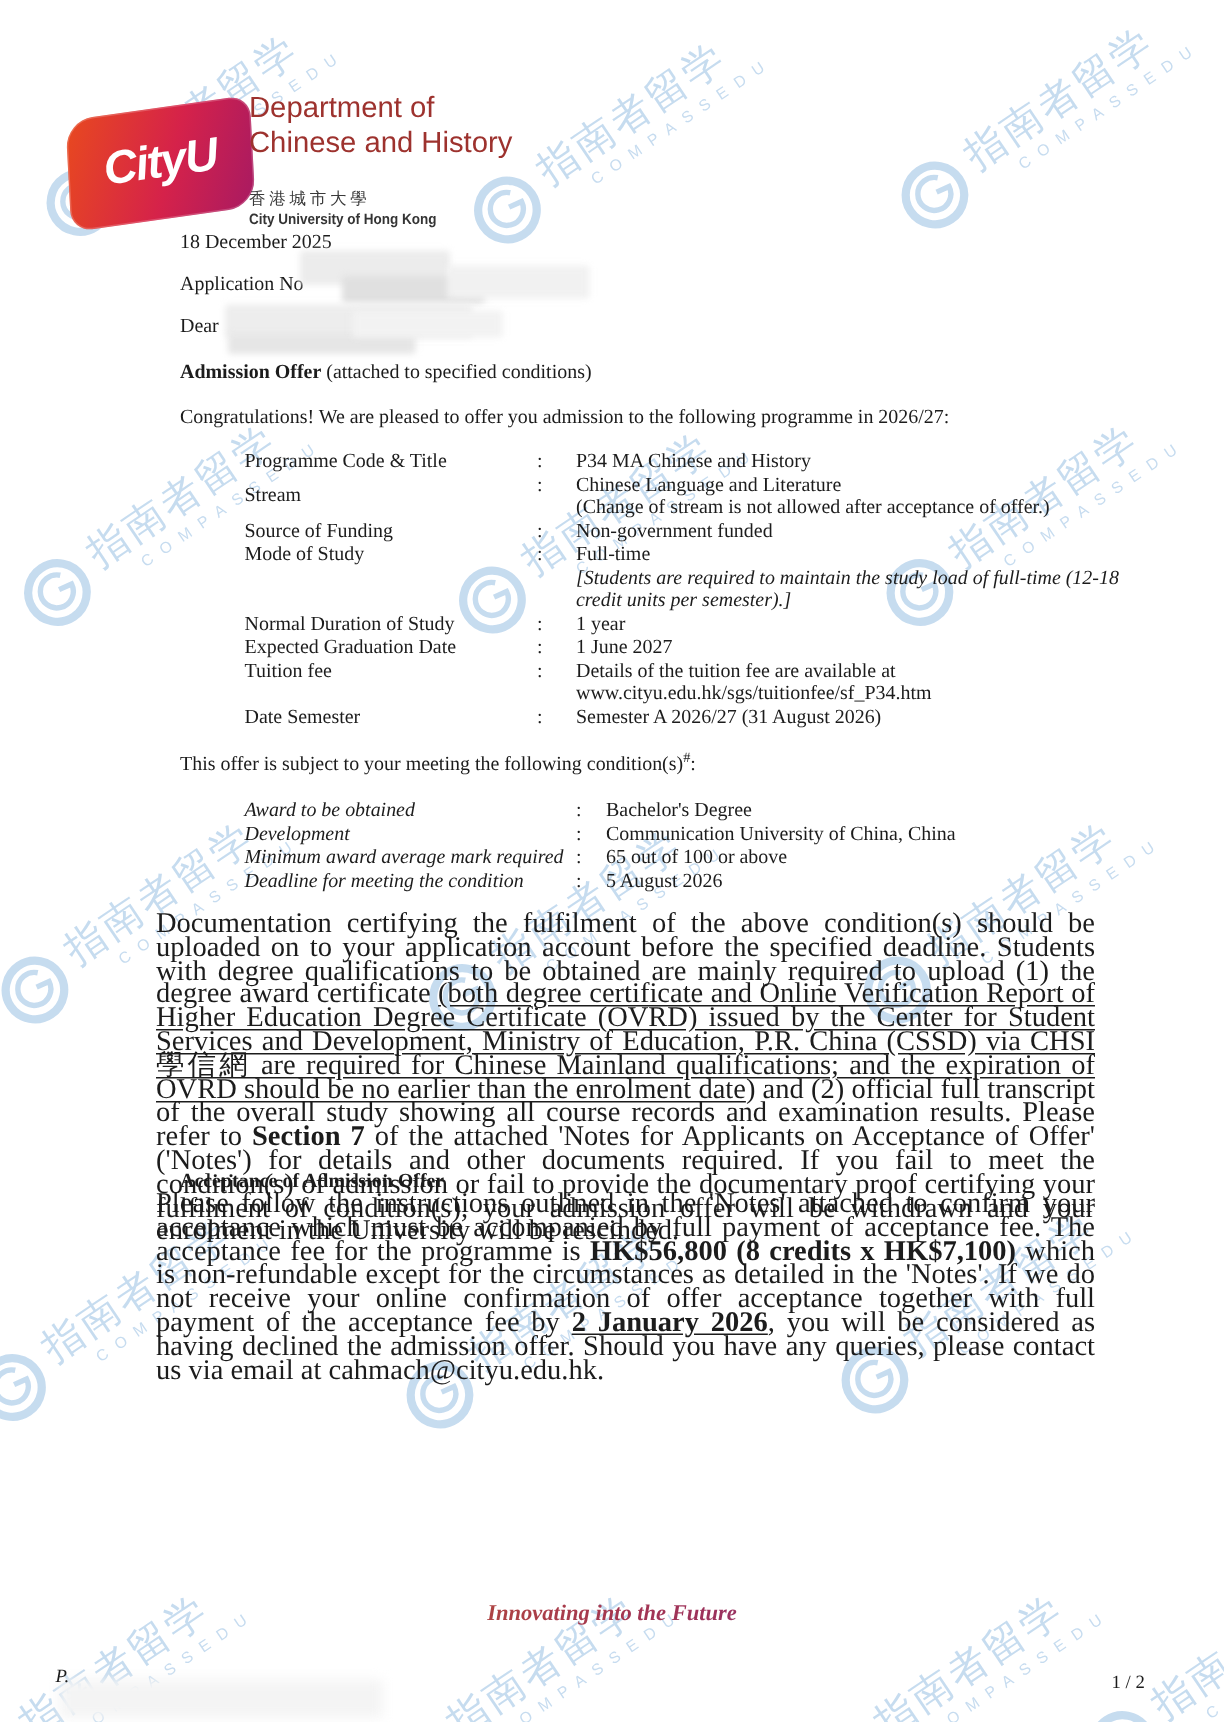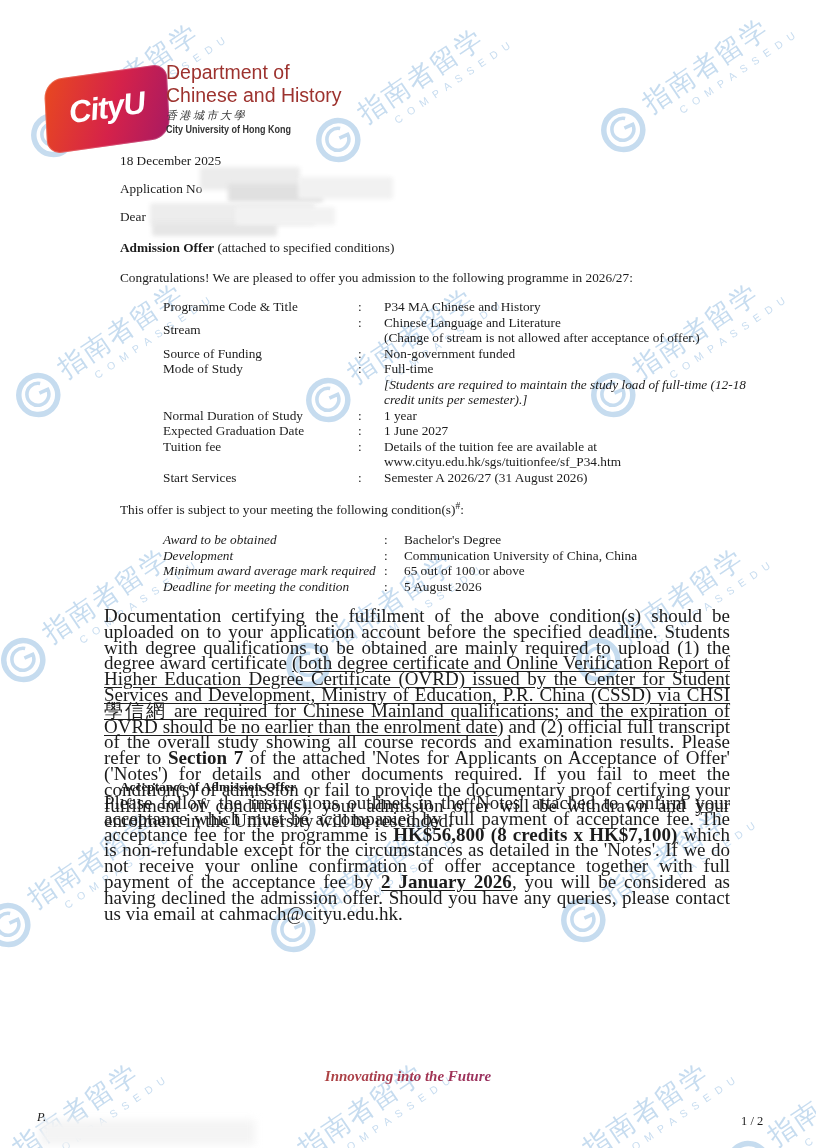--- a/index.html
+++ b/index.html
@@ -17,21 +17,21 @@
   .line{position:absolute;left:120px;font-size:13.3px;white-space:nowrap;}
   
   .logo{position:absolute;left:45px;top:72px;width:124px;height:74px;border-radius:18px 14px 18px 14px;
         transform:rotate(-8deg) skewX(-5deg);
         background:linear-gradient(108deg,var(--logo_gradient_start,#e8491f) 0%,var(--logo_gradient_mid,#d5224a) 55%,var(--logo_gradient_end,#a81a62) 100%);
         display:flex;align-items:center;justify-content:center;box-shadow:0 0 0 1px rgba(255,255,255,.2) inset;}
   .logo-text{font-family:"Liberation Sans",sans-serif;font-weight:bold;font-style:italic;
         font-size:31px;color:#fff;letter-spacing:-1px;transform:skewX(5deg);padding-bottom:2px;}
   .dept{position:absolute;left:166px;top:61px;font-family:"Liberation Sans",sans-serif;}
   .dept-line{font-size:19.5px;line-height:22.5px;color:var(--dept_red,#9d322e);}
-  .univ-cn{margin-top:2px;font-size:11px;letter-spacing:2.5px;color:#3a3a3a;font-style:italic;}
+  .univ-cn{margin-top:19px;font-size:11px;letter-spacing:2.5px;color:#3a3a3a;}
   .univ-en{margin-top:1px;font-size:10px;font-weight:bold;color:#343434;transform:scaleX(.9);transform-origin:left;}
   
   .tbl{position:absolute;left:163px;width:590px;font-size:13.3px;line-height:15.5px;}
   .row{display:flex;align-items:flex-start;}
   .row.vcenter .lbl{align-self:center;}
   .tbl-prog .lbl{width:195px;flex:none;white-space:nowrap;}
   .tbl-prog .col{width:26px;flex:none;}
   .tbl-cond .lbl{width:221px;flex:none;white-space:nowrap;font-style:italic;}
   .tbl-cond .col{width:20px;flex:none;}
   .val{flex:1;}
@@ -290,21 +290,21 @@
       </div>
       <div class="row">
         <span class="lbl">Tuition fee</span>
           <span class="col">:</span>
         <span class="val">
             <span class="vline">Details of the tuition fee are available at</span>
             <span class="vline">www.cityu.edu.hk/sgs/tuitionfee/sf_P34.htm</span>
           </span>
       </div>
       <div class="row">
-        <span class="lbl">Start Services</span>
+        <span class="lbl">Date Semester</span>
           <span class="col">:</span>
         <span class="val">Semester A 2026/27 (31 August 2026)</span>
       </div>
     </div>
 
     <div class="line" style="top:501px"><span>This offer is subject to your meeting the following condition(s)</span><sup>#</sup><span>:</span></div>
 
     <div class="tbl tbl-cond" style="top:532px">
       <div class="row">
         <span class="lbl">Award to be obtained</span>

